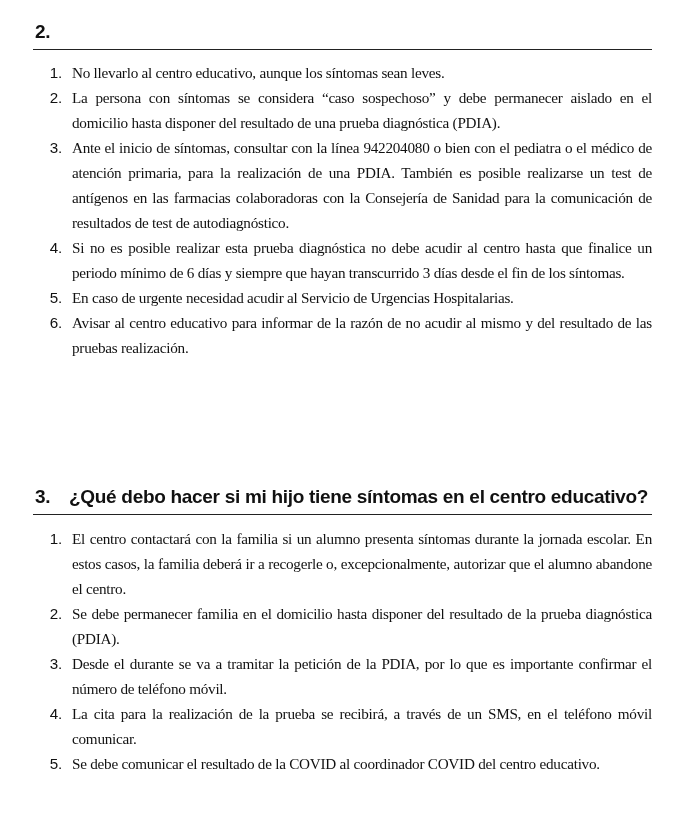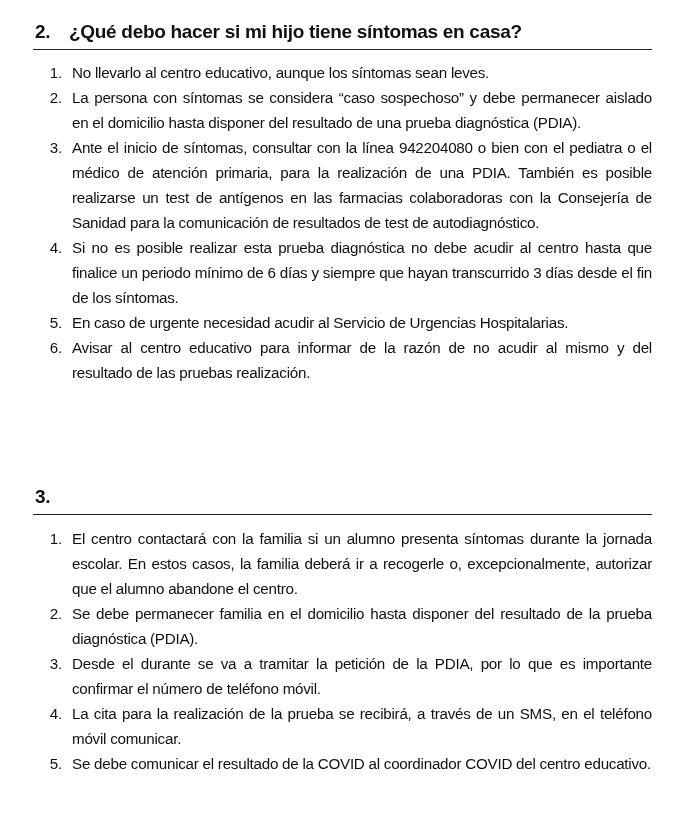--- a/index.html
+++ b/index.html
@@ -12,30 +12,29 @@
   .sec-2 { top: 485px; }
   .heading {
     font-weight: bold; font-size: 19px; letter-spacing: -0.3px;
     padding: 0 0 5px 2px; border-bottom: 1.3px solid #222; line-height: 24px;
     display: flex;
   }
   .heading .num { width: 34px; }
   .list { list-style: none; margin: 10px 0 0 0; padding: 0; }
   .item { display: flex; font-size: 15.2px; line-height: 25px; letter-spacing: -0.25px; }
   .item .n { width: 39px; text-align: right; padding-right: 0; flex: none; box-sizing: border-box; padding-right: 10px; }
-  .item .t { flex: 1; text-align: justify; text-align-last: left; padding-right: 0; }
+  .item .t { flex: 1; text-align: justify; text-align-last: left; padding-right: 0; font-family: Liberation Serif, serif; }
   .sec-2 .list { margin-top: 11px; }
 </style>
 </head>
 <body>
 
 <div class="section sec-1">
   <div class="heading">
     <span class="num">2.</span>
-    <span>¿Qué debo hacer si mi hijo tiene síntomas en casa?</span>
   </div>
   <ol class="list">
     <li class="item">
         <span class="n">1.</span>
         <span class="t">No llevarlo al centro educativo, aunque los síntomas sean leves.</span>
       </li>
     <li class="item">
         <span class="n">2.</span>
         <span class="t">La persona con síntomas se considera “caso sospechoso” y debe permanecer aislado en el domicilio hasta disponer del resultado de una prueba diagnóstica (PDIA).</span>
       </li>
@@ -54,20 +53,21 @@
     <li class="item">
         <span class="n">6.</span>
         <span class="t">Avisar al centro educativo para informar de la razón de no acudir al mismo y del resultado de las pruebas realización.</span>
       </li>
   </ol>
 </div>
 
 <div class="section sec-2">
   <div class="heading">
     <span class="num">3.</span>
+    <span>¿Qué debo hacer si mi hijo tiene síntomas en el centro educativo?</span>
   </div>
   <ol class="list">
     <li class="item">
         <span class="n">1.</span>
         <span class="t">El centro contactará con la familia si un alumno presenta síntomas durante la jornada escolar. En estos casos, la familia deberá ir a recogerle o, excepcionalmente, autorizar que el alumno abandone el centro.</span>
       </li>
     <li class="item">
         <span class="n">2.</span>
         <span class="t">Se debe permanecer familia en el domicilio hasta disponer del resultado de la prueba diagnóstica (PDIA).</span>
       </li>

